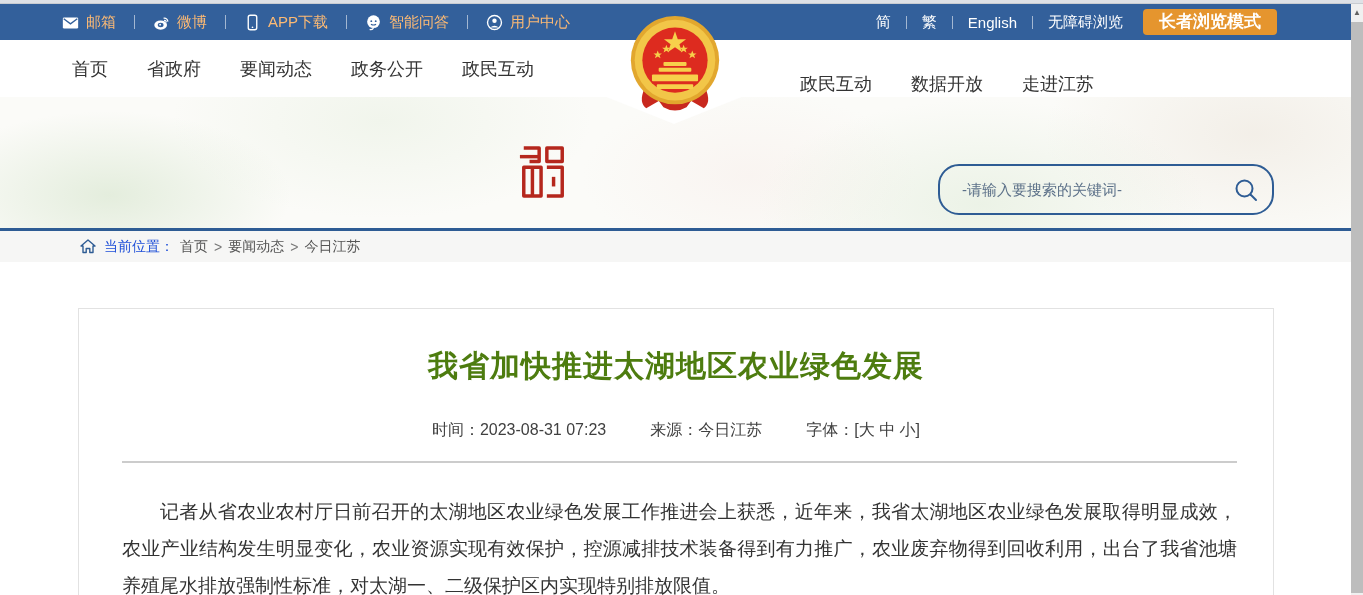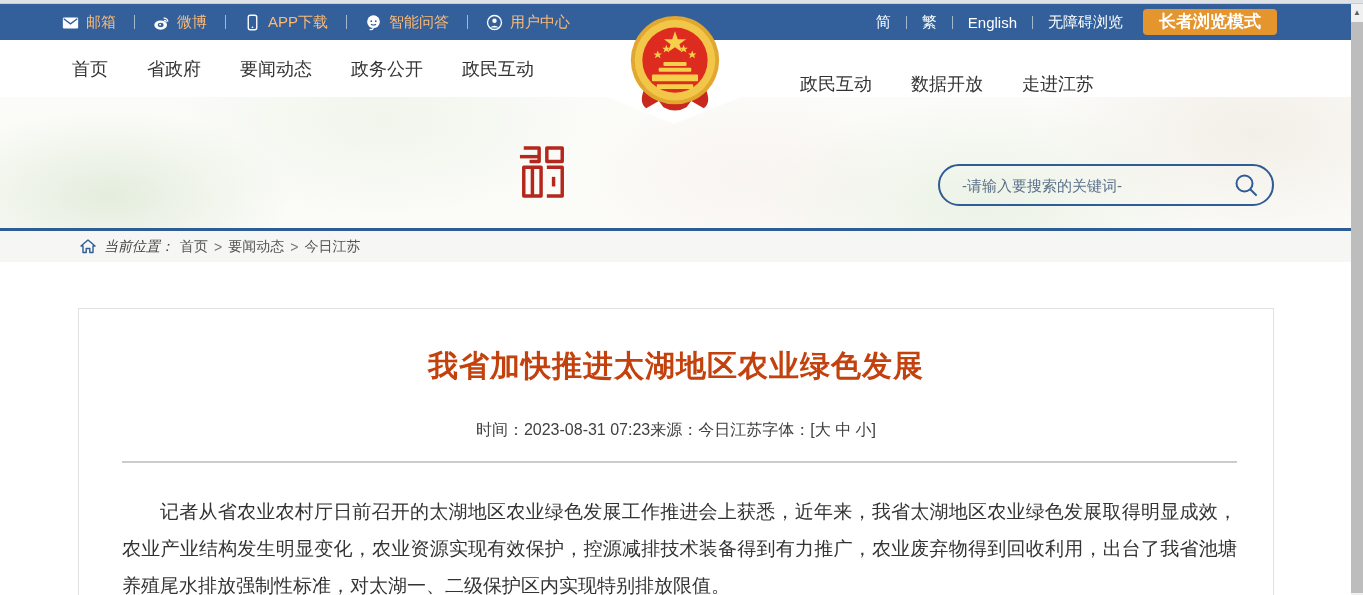--- a/index.html
+++ b/index.html
@@ -51,47 +51,47 @@
       radial-gradient(ellipse 240px 120px at 55% 60%, rgba(247,236,232,.45), transparent 70%),
       #fbfbf8; }
   .site-logo { position:absolute; left:518px; top:33px; display:flex; align-items:flex-start;
                cursor:pointer; }
   .seal { width:50px; height:58px; margin-top:14px; }
   .site-text { margin-left:13px; text-align:center; }
   .site-name { font-size:38px; font-weight:bold; color:#c9261d; letter-spacing:1px;
                white-space:nowrap; line-height:42px; }
   .site-url { margin-top:4px; font-size:17px; font-weight:bold; color:#8e8e8e;
               letter-spacing:4.5px; white-space:nowrap; }
-  .search-box { position:absolute; right:89px; top:67px; width:336px; height:42px;
+  .search-box { position:absolute; right:89px; top:67px; width:336px; height:51px;
                 border:2px solid #2e5c94; border-radius:21px; display:flex; align-items:center;
                 background:transparent; }
   .search-input { flex:1; height:100%; border:none; outline:none; background:transparent;
                   padding:0 10px 0 22px; font-size:15px; color:#33445c;
                   font-family:"Liberation Sans","DejaVu Sans",sans-serif; }
   .search-input::placeholder { color:#5c7189; opacity:1; }
   .search-btn { width:40px; height:100%; border:none; background:transparent; cursor:pointer;
                 display:flex; align-items:center; justify-content:center; padding-right:12px; }
 
   .blue-line { height:3px; background:#2e5c94; }
 
   
   .breadcrumb-bar { height:31px; background:#f6f6f5; display:flex; align-items:center;
                     padding-left:80px; font-size:14px; color:#555; }
   .crumb-home { display:inline-flex; margin-right:8px; }
-  .crumb-label { color:#404040;font-style:italic; }
+  .crumb-label { color:#1d4ed8; }
   .crumb-link { color:#555; cursor:pointer; margin:0 6px; }
   .crumb-sep { color:#777; }
 
   
   .main { background:#fff; height:333px; }
   .article-box { margin:46px 0 0 78px; width:1196px; height:400px;
                  border:1px solid #e2e2e2; background:#fff; }
   .article-title { margin-top:37px; text-align:center; font-size:30px; font-weight:600;
-                   color:#c2410c; letter-spacing:1px; }
-  .article-meta { margin-top:33px; display:flex; justify-content:center; 
+                   color:#4d7c0f; letter-spacing:1px; }
+  .article-meta { margin-top:33px; display:flex; justify-content:center; gap:44px;
                   font-size:16px; color:#404040; }
   .meta-item { white-space:nowrap; }
   .font-ctl { cursor:pointer; }
   .article-divider { margin:20px 36px 0 43px; border-top:2px solid #ccc; }
   .article-body { margin:30px 36px 0 43px; font-size:19px; line-height:37px; color:#333;
                   text-align:justify; text-indent:2em; }
 
   
   .scrollbar { position:absolute; right:0; top:4px; bottom:0; width:12px; background:#f0f0f0; z-index:20; }
   .scroll-up { height:16px; background:#f0f0f0; display:flex; align-items:center; justify-content:center;

